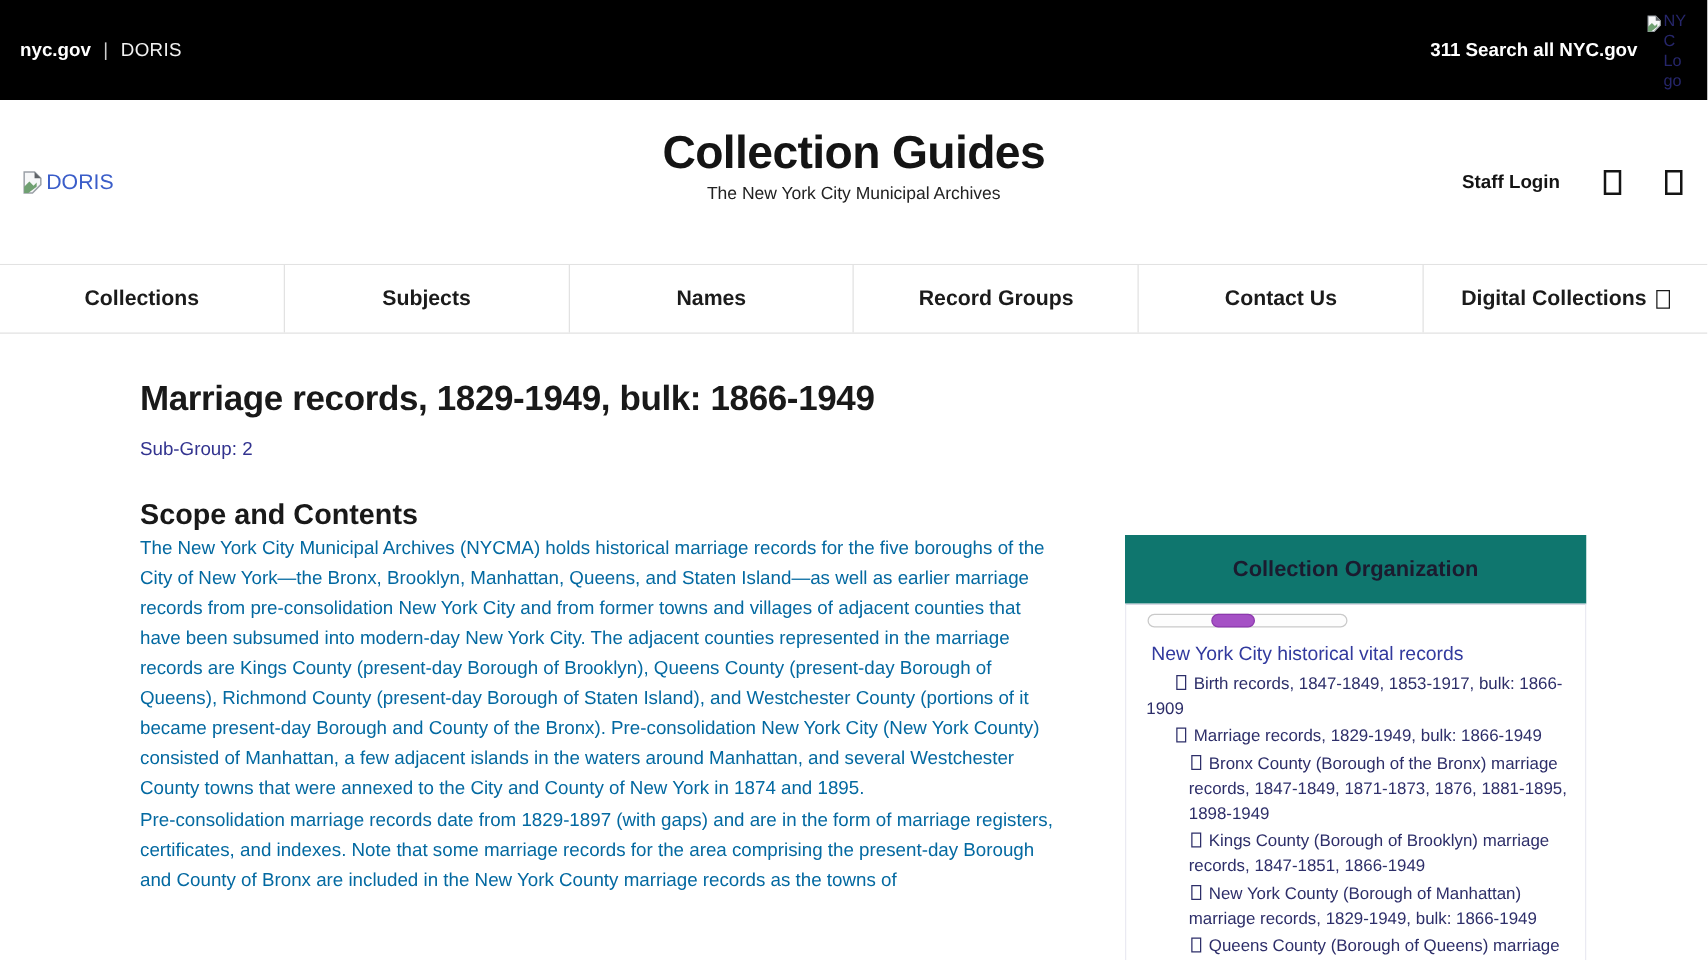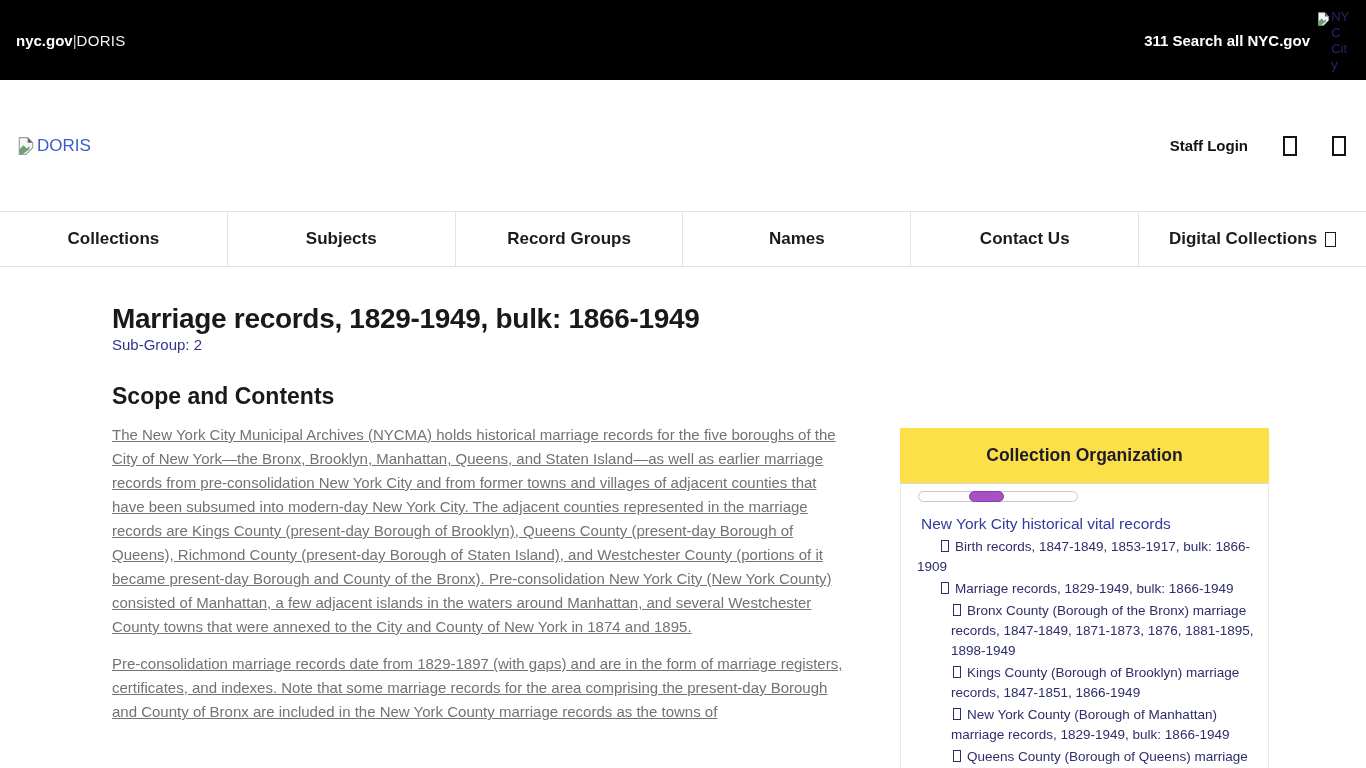--- a/index.html
+++ b/index.html
@@ -2,21 +2,21 @@
 <html><head>
 <meta charset="utf-8">
 <style>
   * { box-sizing: border-box; margin: 0; padding: 0; }
   html, body { width: 1366px; height: 768px; overflow: hidden; background: #fff;
     font-family: "Liberation Sans", sans-serif; }
 
   
   .topbar { height: 80px; background: #000; display: flex; justify-content: space-between;
     align-items: center; padding: 0 14px 0 16px; }
-  .topbar-left { display: flex; align-items: flex-end; gap: 0; color: #fff; font-size: 15px; }
+  .topbar-left { display: flex; align-items: flex-end; gap: 10px; color: #fff; font-size: 15px; }
   .topbar-brand { font-weight: 700; }
   .topbar-sep { color: #cfcfcf; font-weight: 400; }
   .topbar-agency { font-weight: 400; color: #f2f2f2; letter-spacing: .3px; }
   .topbar-right { display: flex; align-items: center; gap: 4px; height: 100%; }
   .topbar-311 { color: #fff; font-weight: 700; font-size: 15px; text-decoration: none; }
   .topbar-search { color: #fff; font-weight: 700; font-size: 15px; text-decoration: none; }
   .nyc-logo-broken { width: 36px; align-self: flex-start; margin-top: 9px; margin-left: 2px;
     display: flex; line-height: 16px; }
   .nyc-logo-broken .alt-text { color: #26266b; font-size: 13px; word-break: break-word; }
 
@@ -41,28 +41,28 @@
     border-right: 1px solid #e2e2e2; font-size: 17px; font-weight: 700; color: #1b1b1b;
     text-decoration: none; cursor: pointer; }
   .nav-item:last-child { border-right: none; }
   .tofu { display: inline-block; border: 1.5px solid currentColor; }
   .tofu-nav { width: 11px; height: 15px; margin-left: 8px; vertical-align: -2px; }
 
   
   .page-body { position: relative; height: 501px; }
   .content { margin: 36px 0 0 112px; width: 741px; }
   .page-title { font-size: 28px; font-weight: 700; color: #191919; letter-spacing: -0.3px; }
-  .subgroup { display: inline-block; margin-top: 1px; font-size: 15px; color: #32338f;
+  .subgroup { display: inline-block; margin-top: 16px; font-size: 15px; color: #32338f;
     text-decoration: none; }
   .section-heading { margin-top: 29px; font-size: 23px; font-weight: 700; color: #191919; }
-  .content p { margin-top: 13px; font-size: 15px; line-height: 24px; color: #737373; text-decoration: underline; }
+  .content p { margin-top: 2px; font-size: 15px; line-height: 24px; color: #0369a1; }
 
   
   .sidebar { position: absolute; left: 900px; top: 125px; width: 369px; }
-  .sidebar-header { background: #fde047; height: 55px; display: flex; align-items: center;
+  .sidebar-header { background: #0f766e; height: 55px; display: flex; align-items: center;
     justify-content: center; }
   .sidebar-header h2 { font-size: 17.5px; font-weight: 700; color: #1b1b2f; }
   .sidebar-body { background: #fff; border: 1px solid #eaeaf2; border-top: 1px solid #d8d8e4;
     min-height: 400px; padding: 6px 10px 20px 0; }
   .h-scrollbar { position: relative; margin: 1px 0 0 17px; width: 160px; height: 11px;
     background: #fdfdfd; border: 1px solid #c9c9c9; border-radius: 6px; cursor: pointer; }
   .h-scrollbar .thumb { position: absolute; left: 50px; top: -1px; width: 35px; height: 11px;
     background: #a551c5; border: 1px solid #8c39ad; border-radius: 6px; cursor: grab; }
   .root-link { display: inline-block; margin: 13px 0 0 20px; font-size: 15.5px; color: #323a9e;
     text-decoration: none; }
@@ -93,51 +93,55 @@
     <span class="topbar-sep">|</span>
     <a class="topbar-agency">DORIS</a>
   </div>
   <div class="topbar-right">
     <a class="topbar-311">311</a>
     <a class="topbar-search">Search all NYC.gov</a>
     <a class="nyc-logo-broken">
       <svg width="20" height="20" viewBox="0 0 24 24">
           <use href="#broken-img"></use>
         </svg>
-      <span class="alt-text"><span>NYC</span><br><span>City</span></span>
+      <span class="alt-text"><span>NYC</span><br><span>Logo</span></span>
     </a>
   </div>
 </div>
 
 <div class="site-header">
   <a class="doris-logo">
     <svg width="20" height="20" viewBox="0 0 24 24">
         <use href="#broken-img"></use>
       </svg>
     <span class="alt-text">DORIS</span>
   </a>
+  <div class="header-center">
+    <div class="site-title">Collection Guides</div>
+    <div class="site-subtitle">The New York City Municipal Archives</div>
+  </div>
   <div class="header-right">
     <a class="staff-login">Staff Login</a>
     <span class="icon-box"></span>
     <span class="icon-box"></span>
   </div>
 </div>
 
 <nav class="main-nav">
   <a class="nav-item">
       <span>Collections</span>
     </a>
   <a class="nav-item">
       <span>Subjects</span>
     </a>
   <a class="nav-item">
-      <span>Record Groups</span>
+      <span>Names</span>
     </a>
   <a class="nav-item">
-      <span>Names</span>
+      <span>Record Groups</span>
     </a>
   <a class="nav-item">
       <span>Contact Us</span>
     </a>
   <a class="nav-item">
       <span>Digital Collections</span>
       <span class="tofu tofu-nav"></span>
     </a>
 </nav>
 

